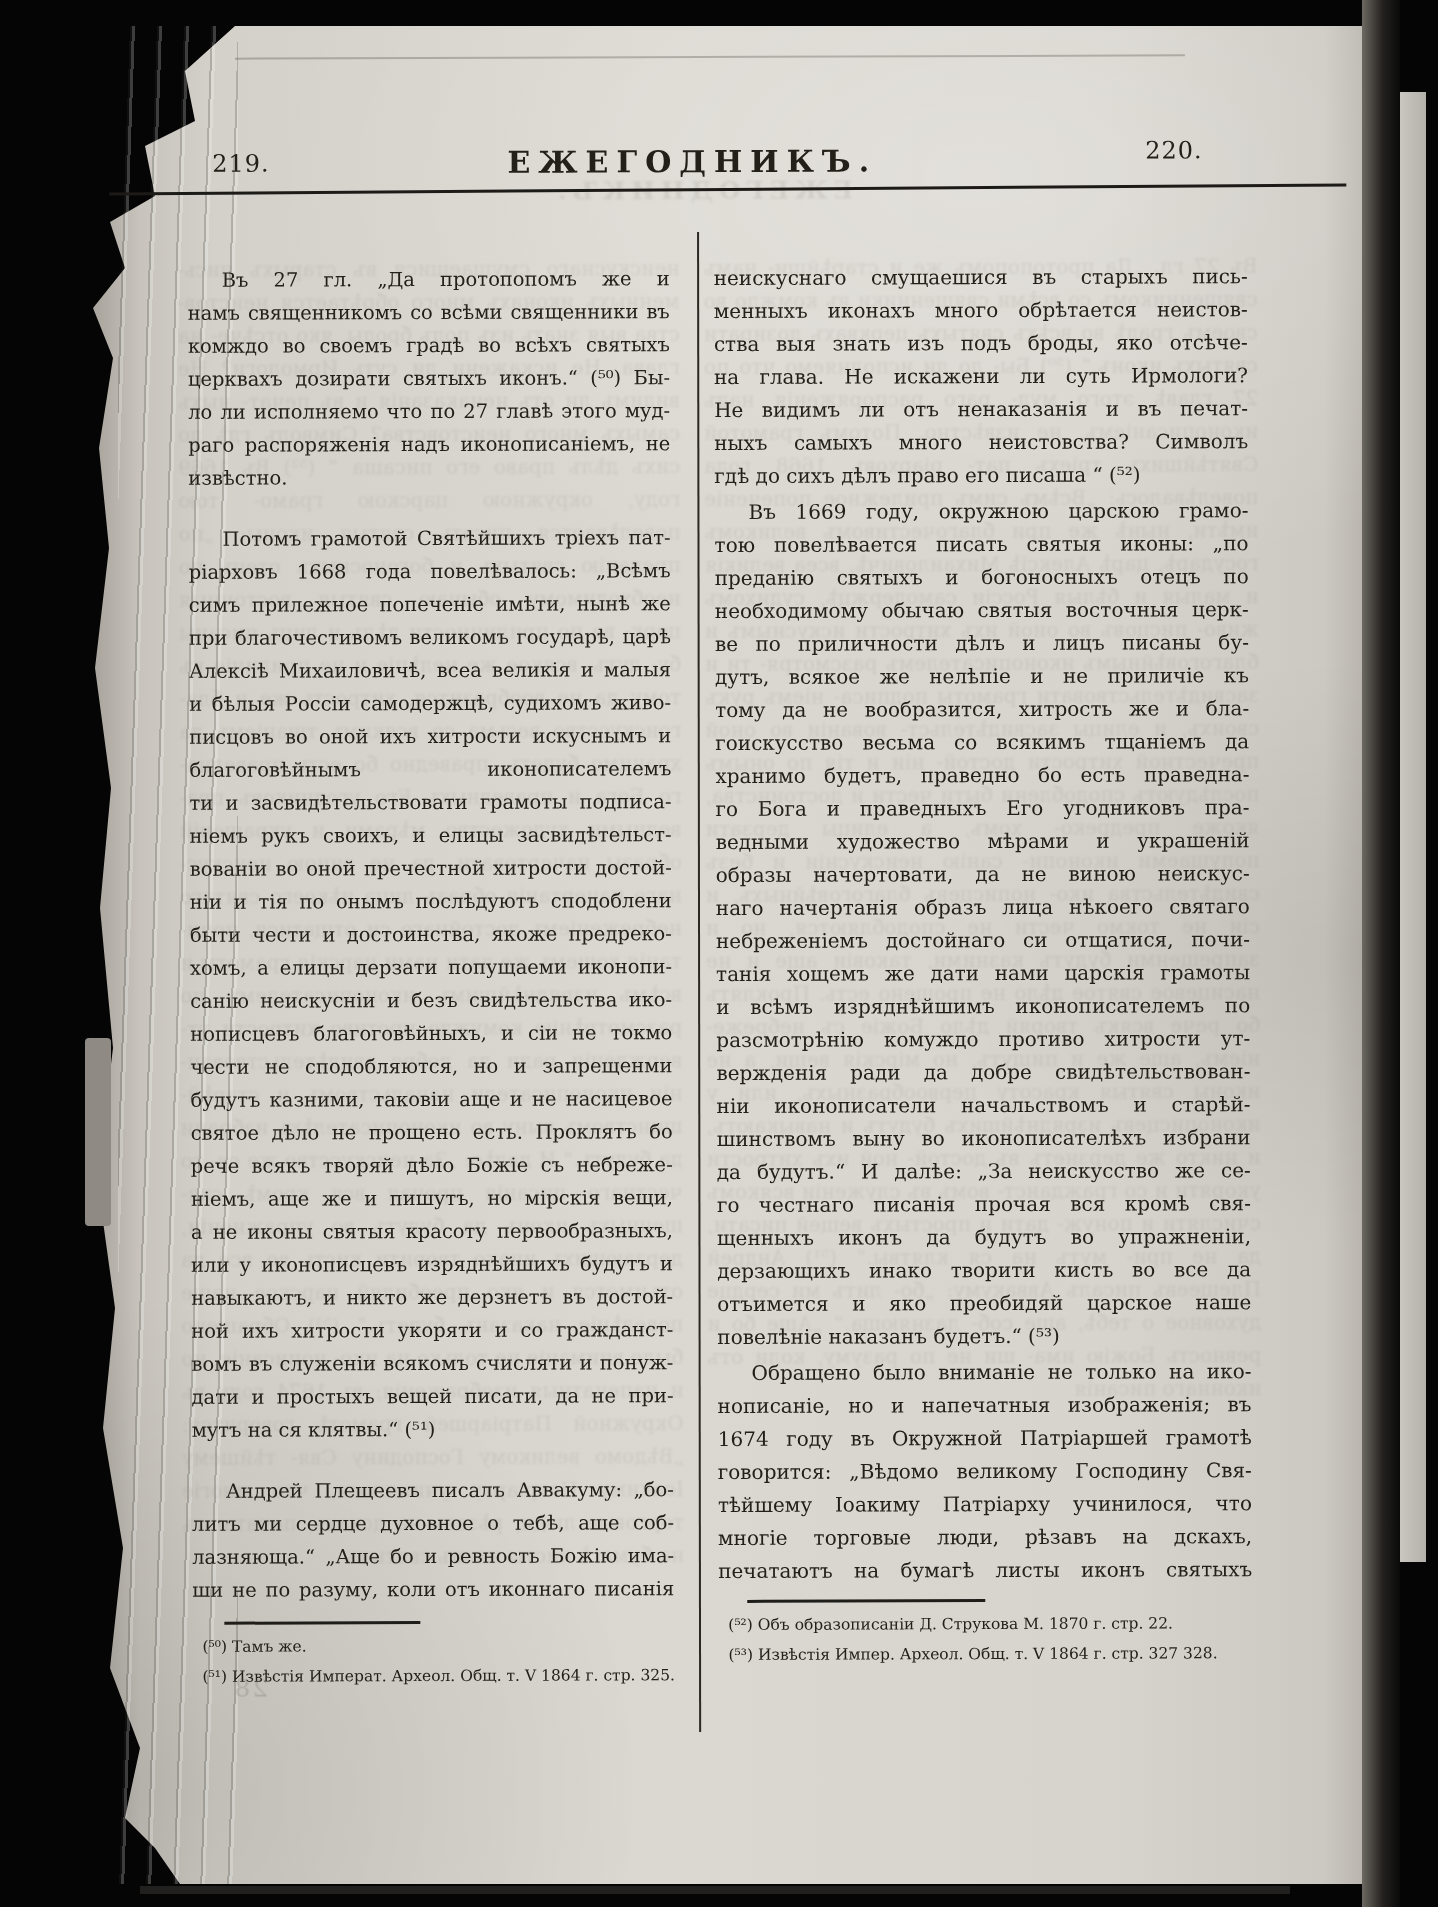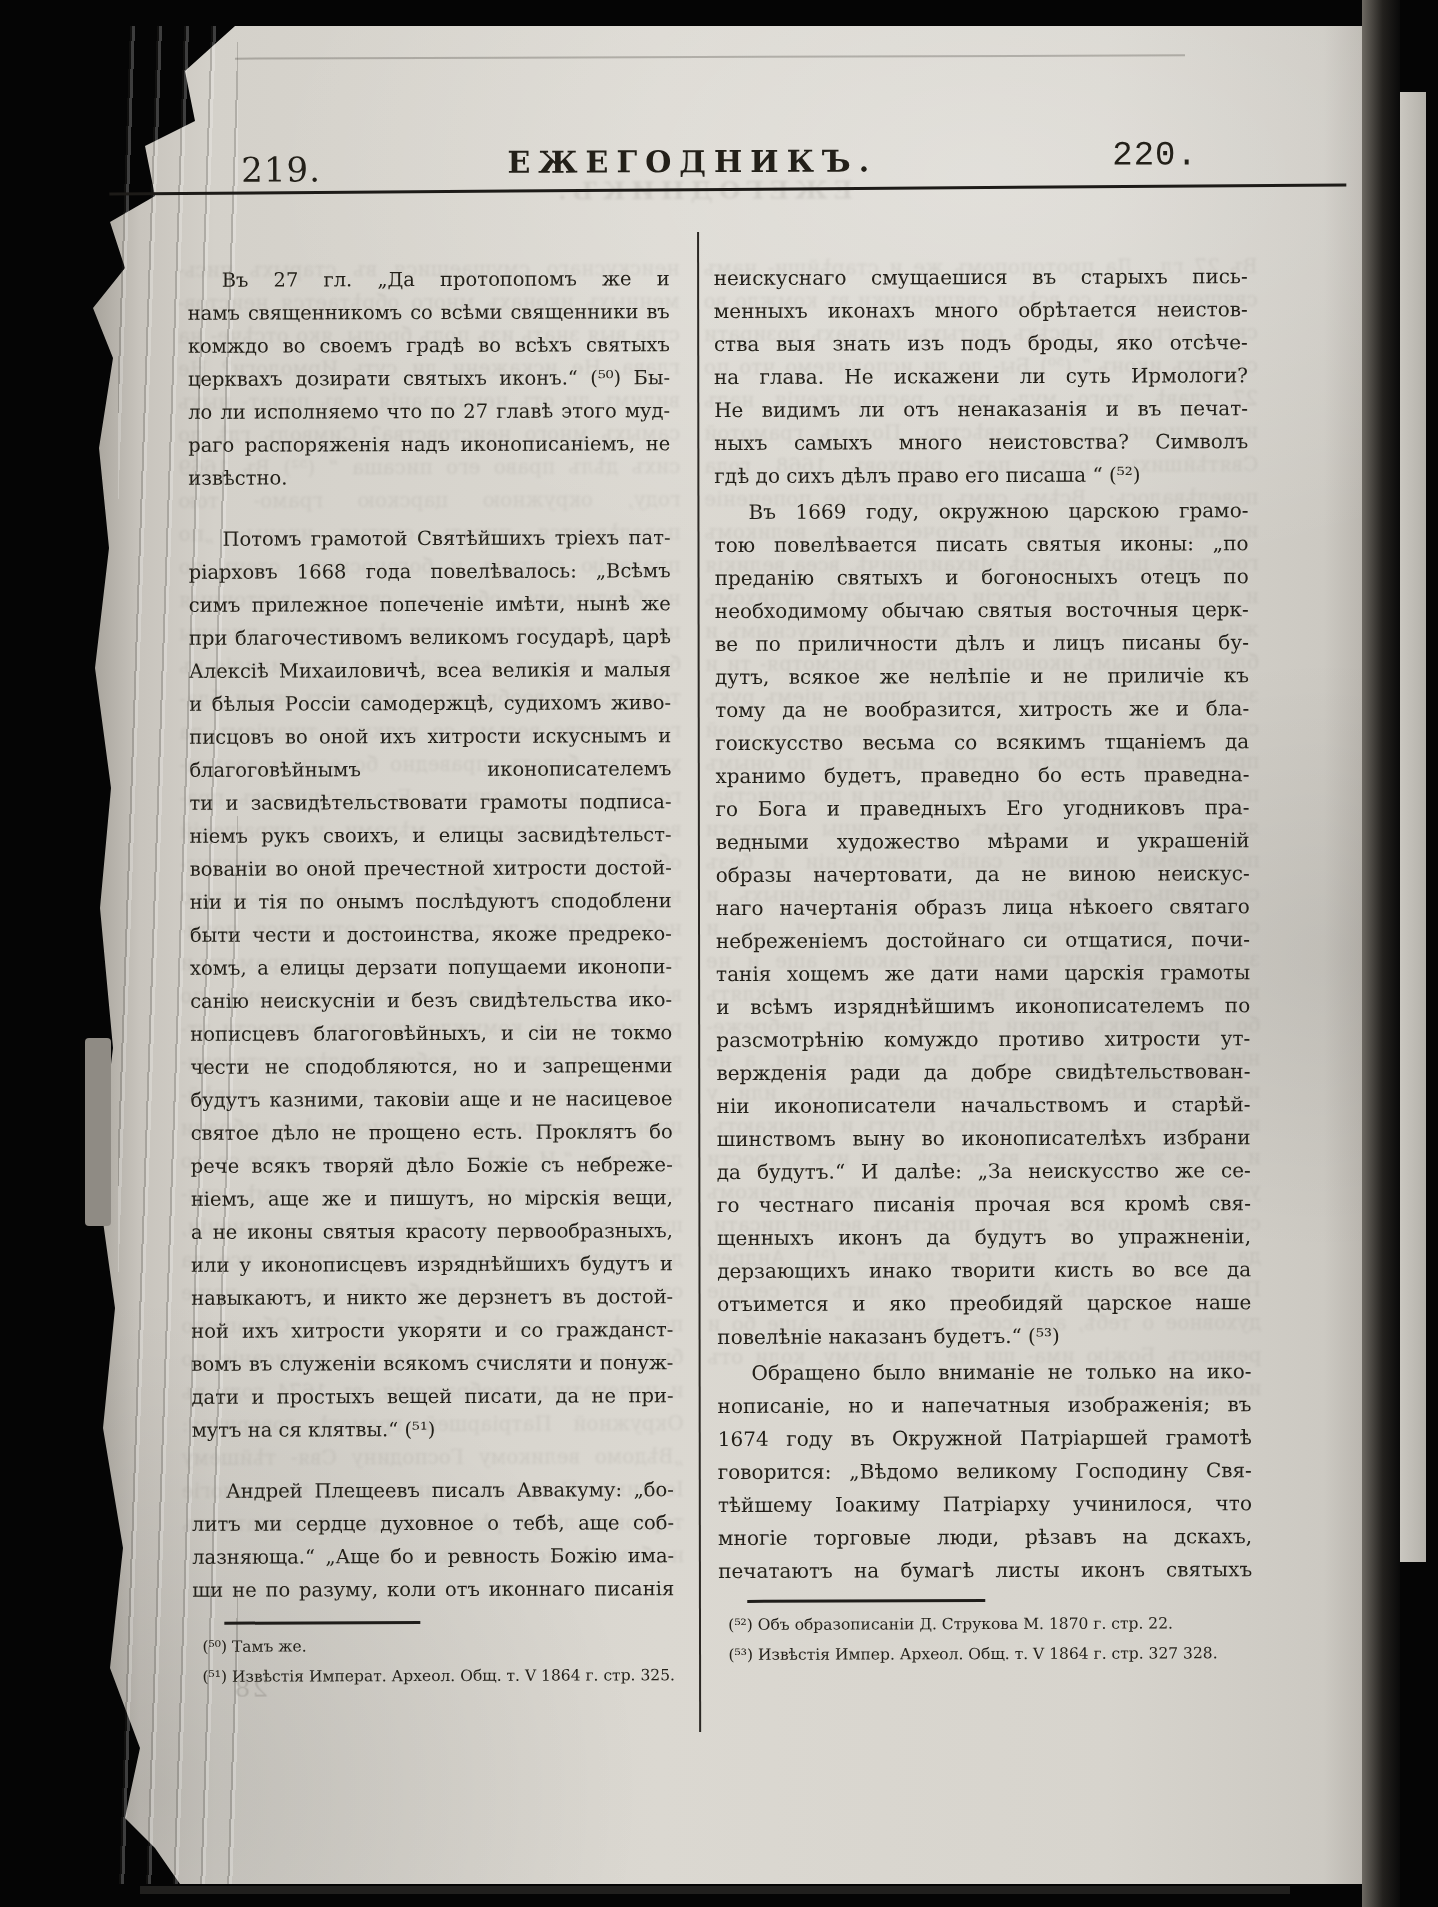--- a/index.html
+++ b/index.html
@@ -41,23 +41,23 @@
   .right-shadow{
     position:absolute;left:1362px;top:0;width:38px;height:1907px;
     background:linear-gradient(90deg,#6d6962,#23211e 55%,#0a0a0a);
   }
   .page-sliver{
     position:absolute;left:1400px;top:92px;width:26px;height:1470px;
     background:linear-gradient(90deg,#cac7c0,#b4b1aa);
   }
   
   .content{position:absolute;inset:0;transform:rotate(-.2deg);}
-  .page-number{position:absolute;font-size:34px;letter-spacing:1px;margin-left:29px;}
+  .page-number{position:absolute;font-size:24px;letter-spacing:1px;}
   #pn-left{left:215px;top:148px;}
-  #pn-right{left:1086px;top:138px;font-family:Liberation Mono, monospace;}
+  #pn-right{left:1148px;top:138px;}
   .running-title{
     position:absolute;left:505px;top:144px;width:380px;text-align:center;
     font-size:30px;font-weight:bold;letter-spacing:8px;
   }
   .ghost-title{
     position:absolute;left:545px;top:176px;width:320px;text-align:center;
     font-size:25px;font-weight:bold;letter-spacing:6px;color:#6b675f;
     transform:scaleX(-1);opacity:.13;filter:blur(1px);
   }
   .header-rule{

